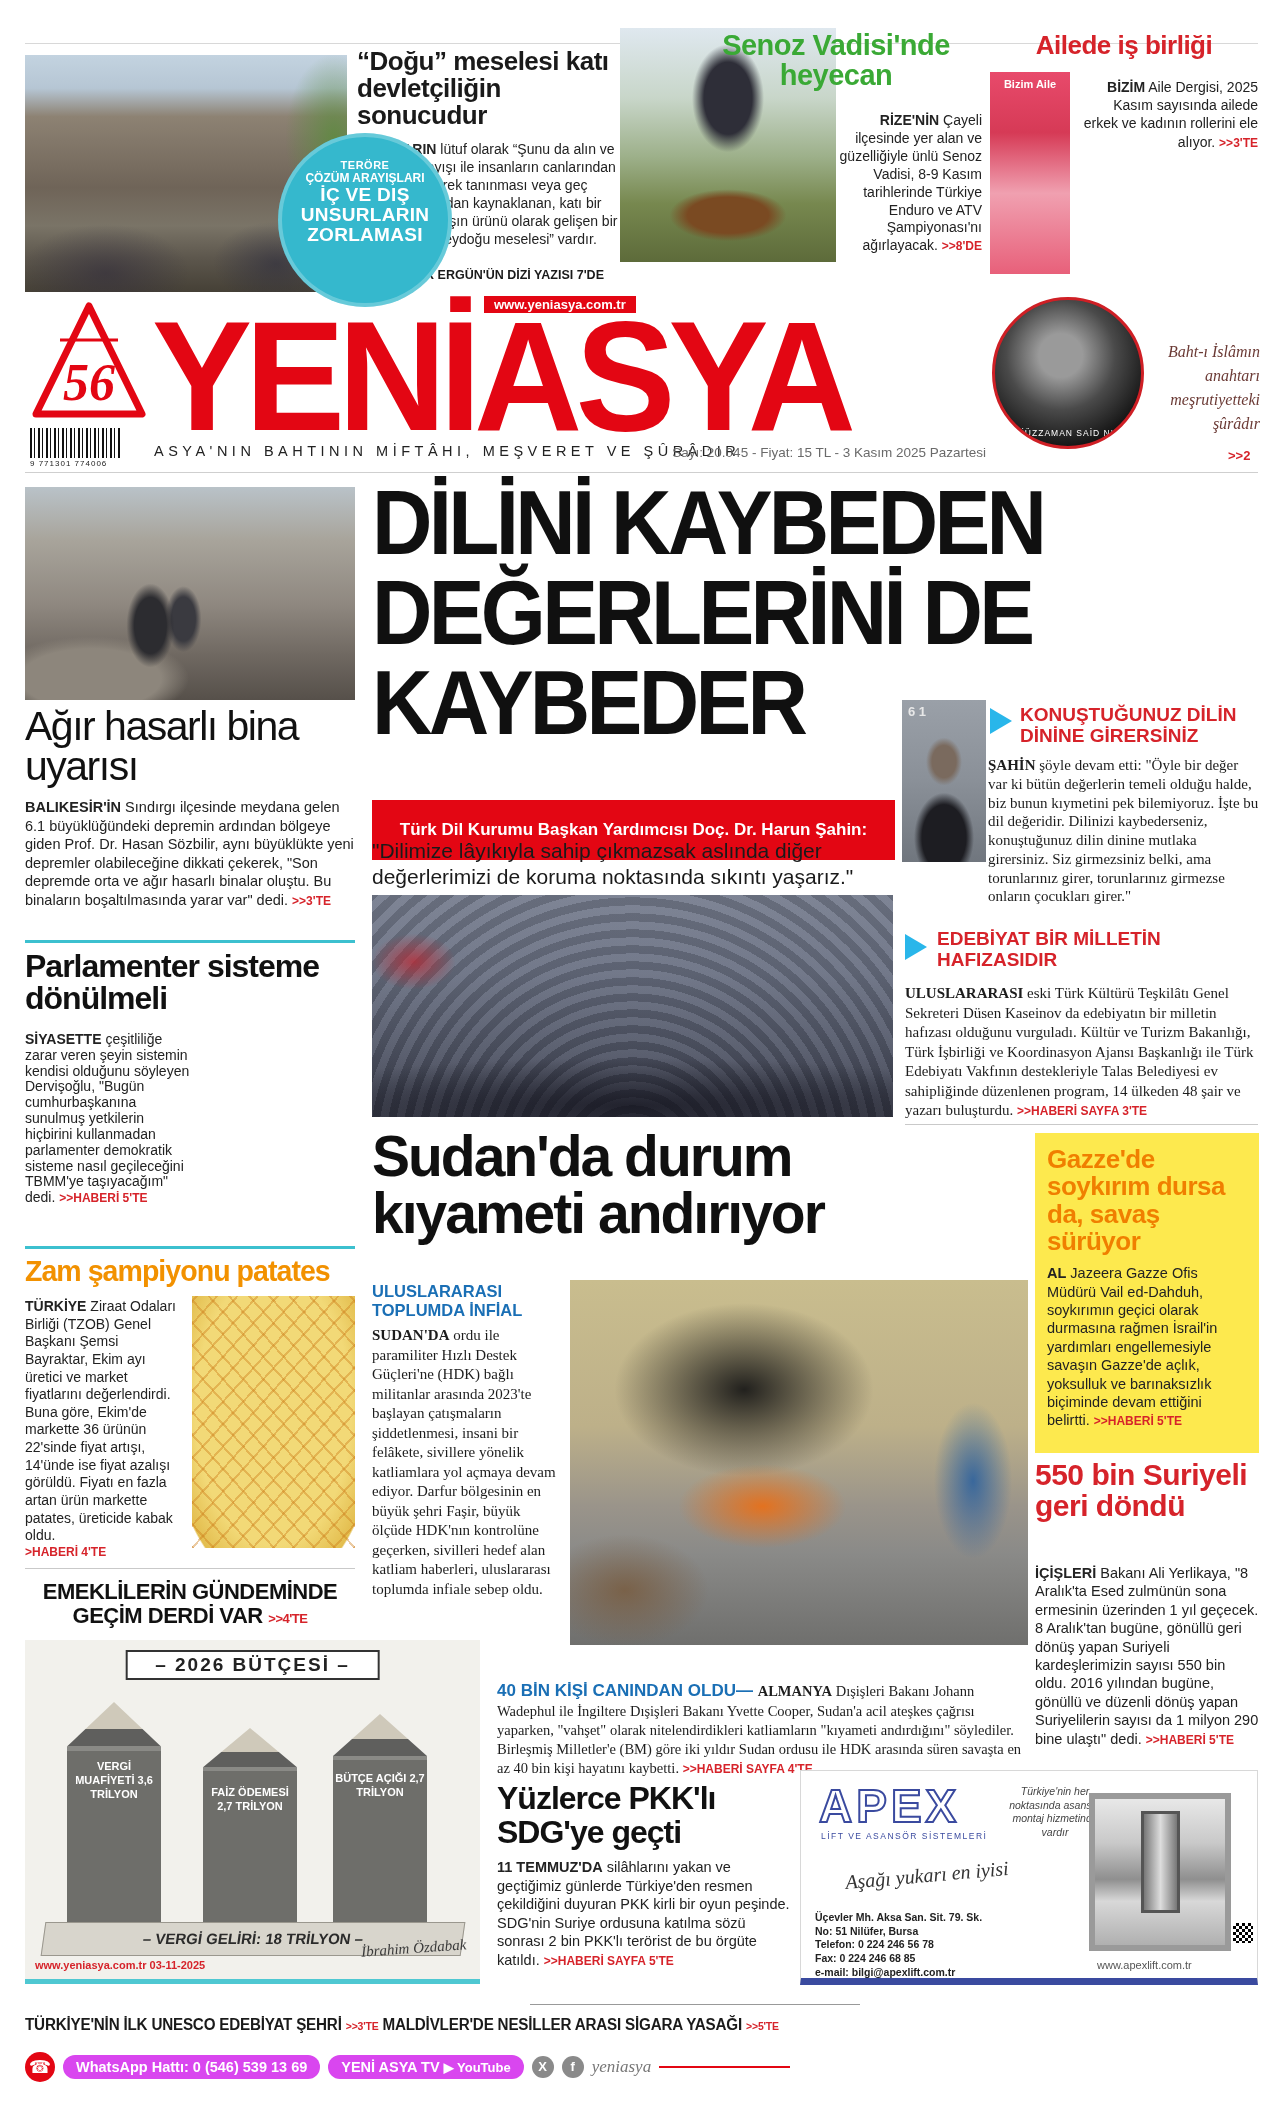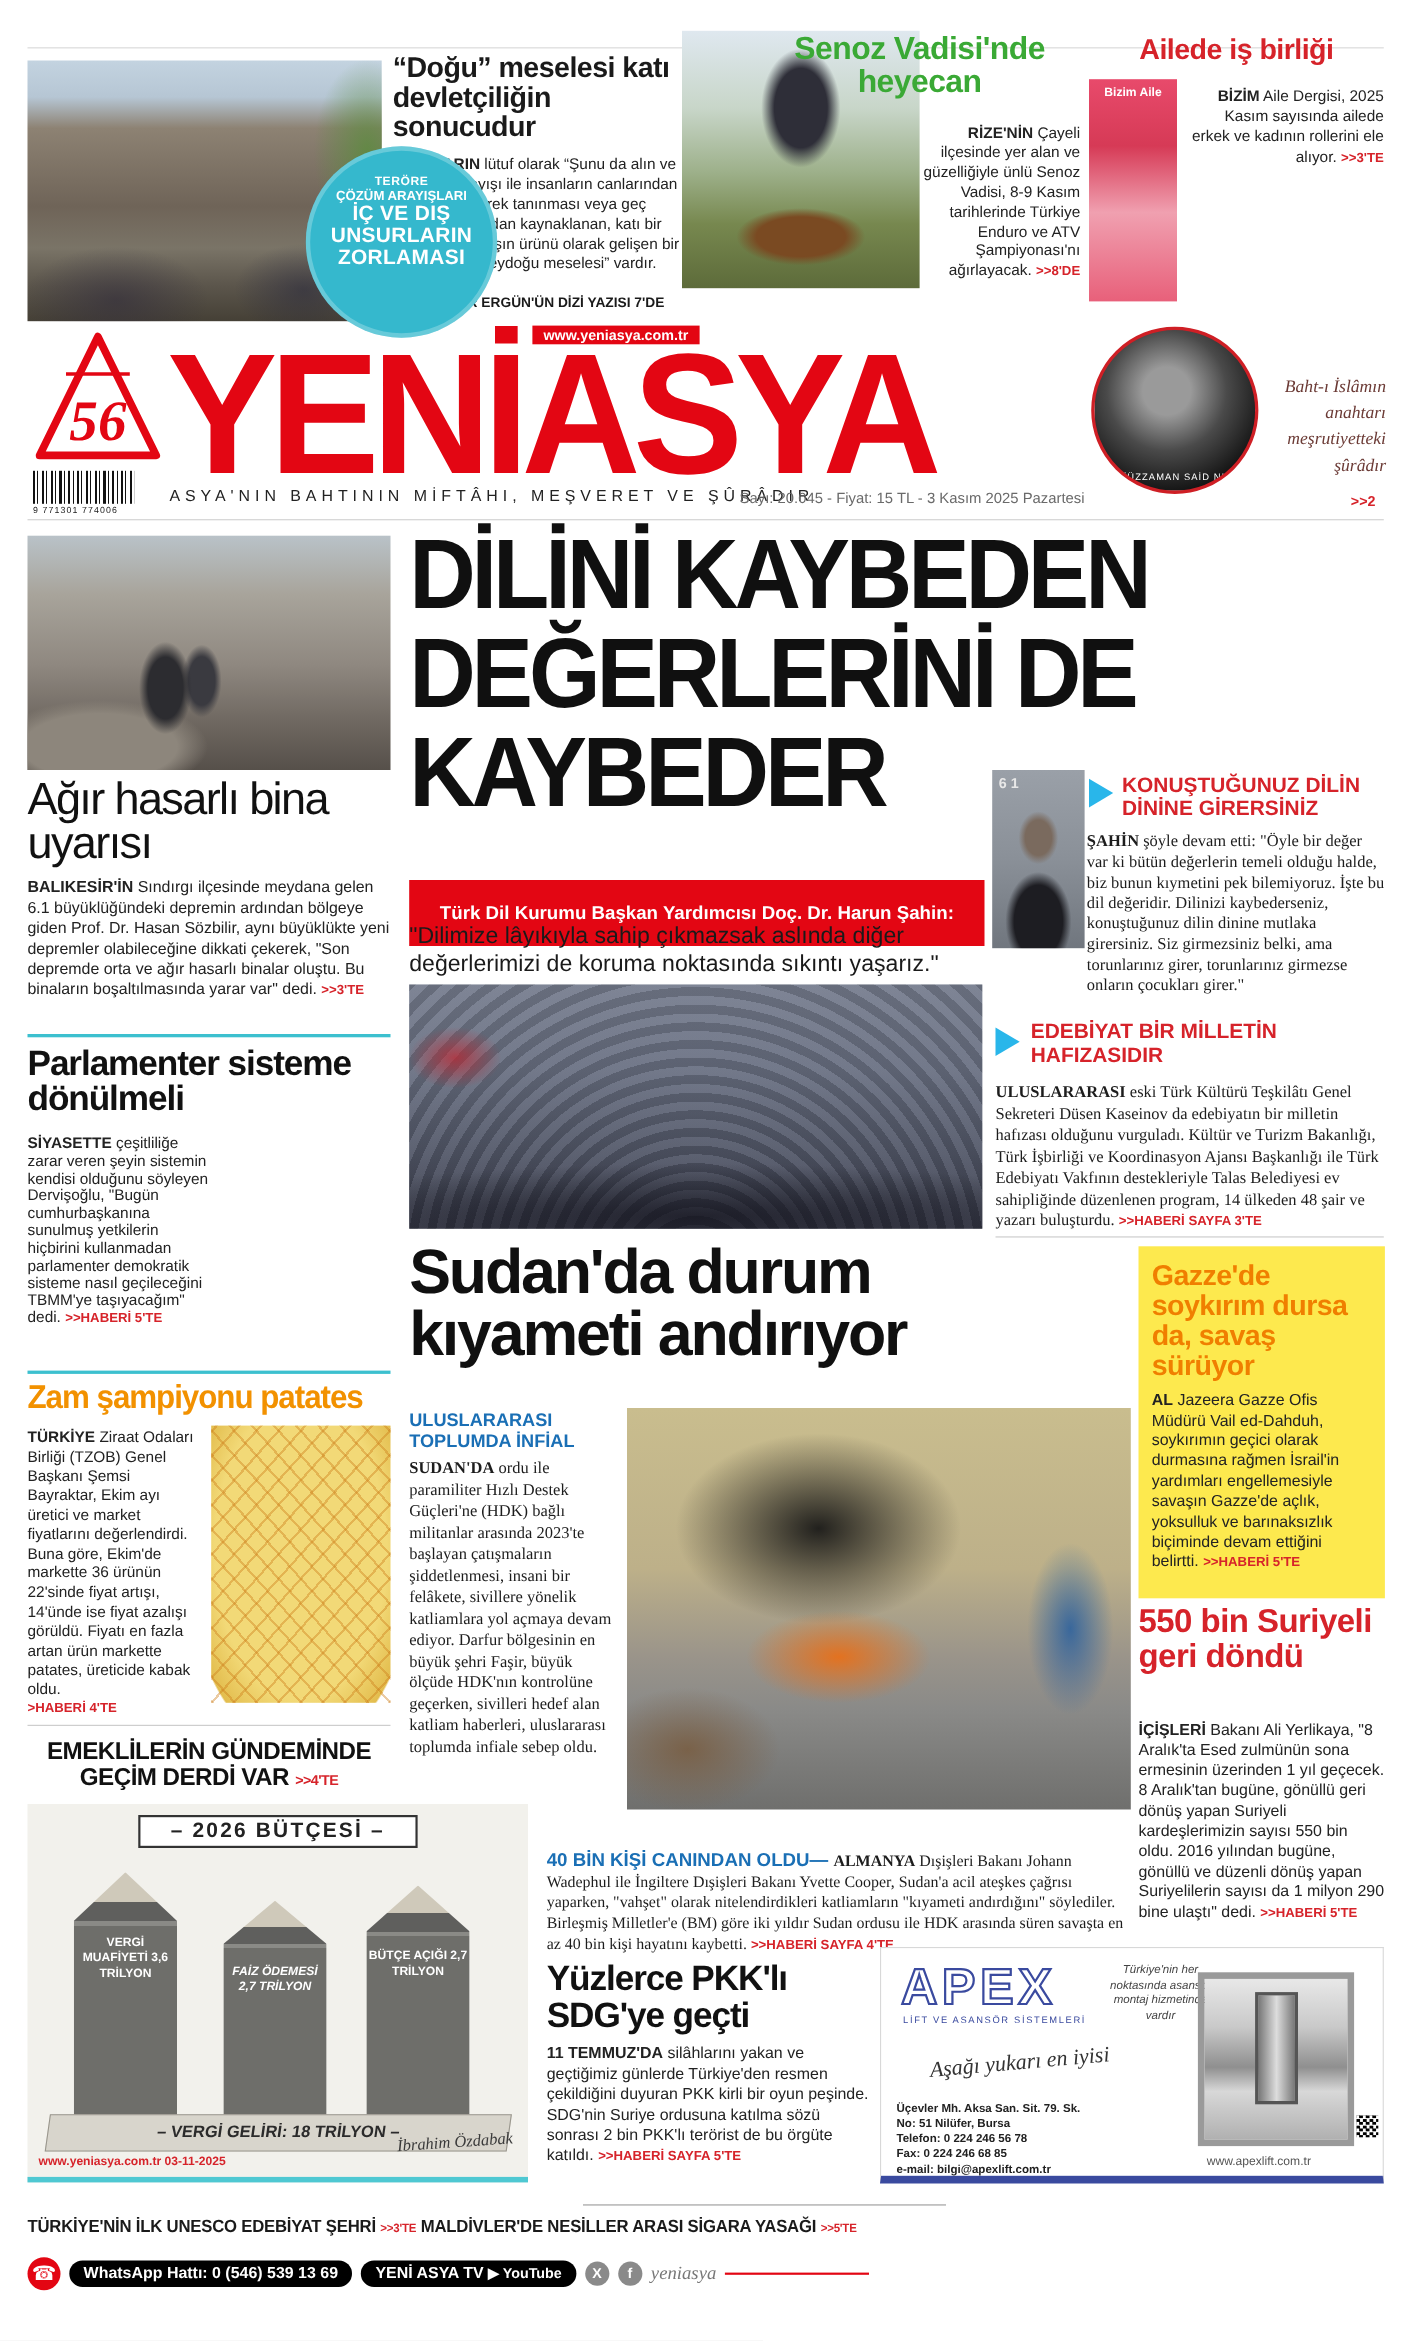--- a/index.html
+++ b/index.html
@@ -110,21 +110,21 @@
   .cartoon { left:25px; top:1640px; width:455px; height:344px; background:#f2f1ec;
     border-bottom:5px solid #4fc8d2; overflow:hidden; }
   .cart-title { position:absolute; left:50%; top:10px; transform:translateX(-50%);
     border:2px solid #333; background:#fff; padding:2px 28px; font-weight:bold;
     font-size:19px; letter-spacing:2px; color:#222; white-space:nowrap; }
   .pencil { position:absolute; width:94px; color:#fff; text-align:center;
     clip-path:polygon(50% 0, 100% 20%, 100% 100%, 0 100%, 0 20%);
     background:linear-gradient(180deg,#cfc9ba 0 12%, #5f5f5d 12% 20%, #8a8a86 20% 22%, #6e6e6a 22% 100%);
     font-size:11px; font-weight:bold; line-height:1.25; padding-top:58px; }
   .p1 { left:42px; top:62px; height:222px; }
-  .p2 { left:178px; top:88px; height:196px;font-style:italic; }
+  .p2 { left:178px; top:88px; height:196px; }
   .p3 { left:308px; top:74px; height:210px; }
   .platform { position:absolute; left:18px; top:282px; width:420px; height:34px;
     background:#d8d5cc; border:1px solid #9a978e; transform:skewX(-8deg);
     text-align:center; font-weight:bold; font-size:15px; color:#2b2b2b; line-height:32px; }
   .cart-site { position:absolute; left:10px; bottom:8px; color:#d6232a; font-size:11px; font-weight:bold; }
   .cart-sign { position:absolute; right:14px; bottom:22px; font-style:italic;
     font-family:"Liberation Serif",serif; font-size:15px; color:#3a3a3a; transform:rotate(-4deg); }
 
   
   .main-head { left:372px; top:478px; width:680px; font-size:90px; line-height:1.0;
@@ -205,21 +205,21 @@
     background:repeating-conic-gradient(#000 0% 25%, #fff 0% 50%) 0 0/6px 6px; }
   .apex-web { position:absolute; left:296px; top:188px; font-size:11px; color:#555; }
 
   .gray-rule3 { left:530px; top:2004px; width:330px; height:1px; background:#999; }
   .teasers { left:25px; top:2016px; width:780px; font-size:16px; font-weight:bold;
     letter-spacing:-.2px; color:#1a1a1a; transform:scaleX(.95); transform-origin:left; white-space:nowrap; }
   .teasers .more { font-size:11px; }
   .social { left:25px; top:2052px; width:765px; display:flex; align-items:center; gap:8px; }
   .phone-circle { width:30px; height:30px; border-radius:50%; background:#e30613; color:#fff;
     font-size:18px; text-align:center; line-height:30px; }
-  .pill { background:#000000; color:#fff; border-radius:15px; padding:4px 13px;
+  .pill { background:#d946ef; color:#fff; border-radius:15px; padding:4px 13px;
     font-size:14.5px; font-weight:bold; white-space:nowrap; }
   .pill .yt { font-size:13px; }
   .soc-circle { width:22px; height:22px; border-radius:50%; background:#8a8a8a; color:#fff;
     font-size:13px; font-weight:bold; text-align:center; line-height:22px; }
   .ya-script { font-family:"Liberation Serif",serif; font-style:italic; font-size:17px; color:#777; }
   .red-line { flex:1; height:2px; background:#e30613; }
 </style>
 </head>
 <body>
 

